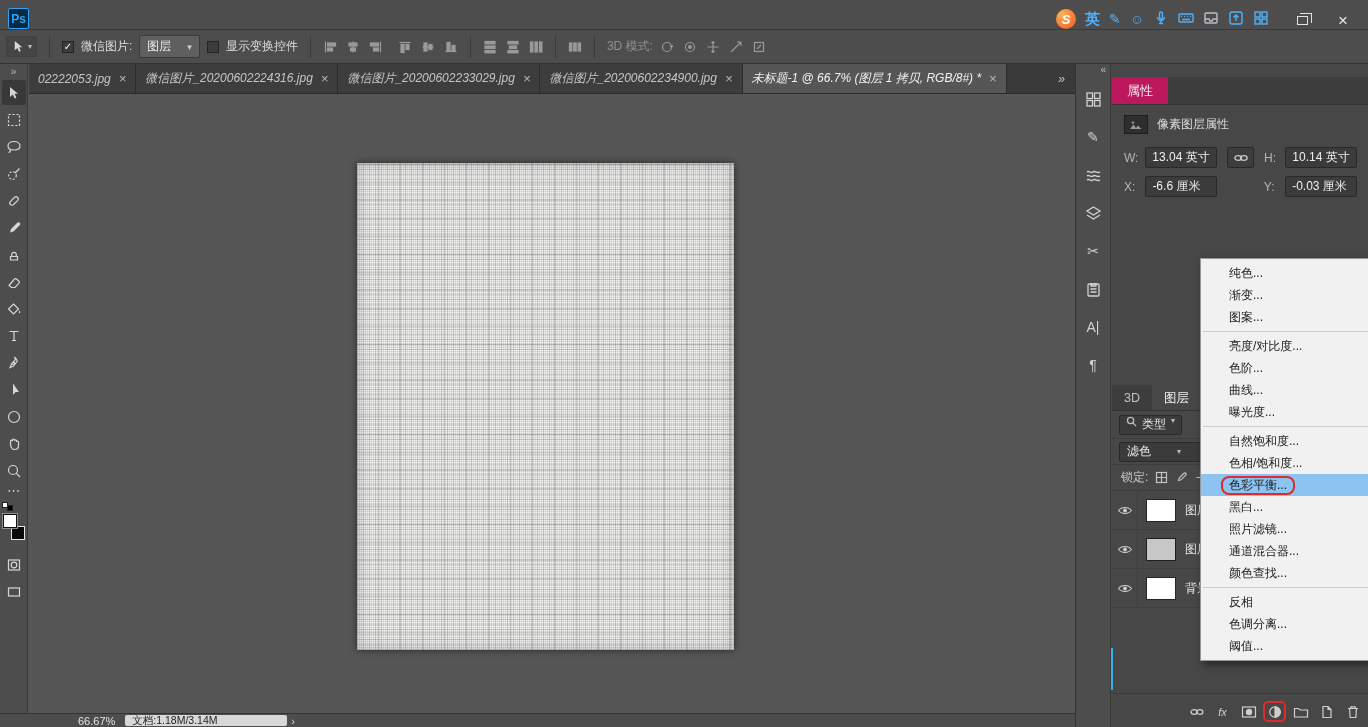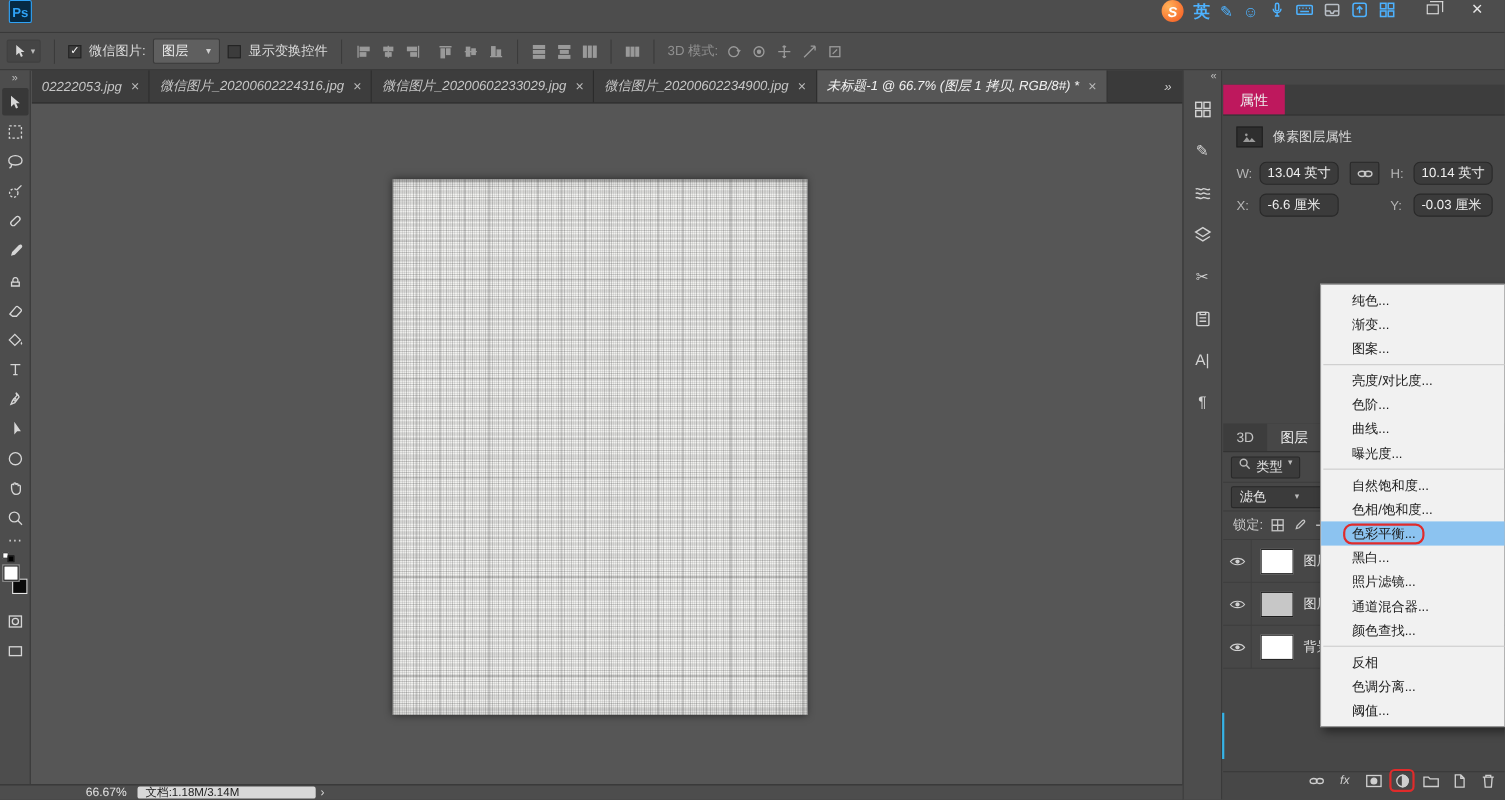--- a/index.html
+++ b/index.html
@@ -2,21 +2,21 @@
 <html><head>
 <meta charset="utf-8">
 <style>
   * { margin:0; padding:0; box-sizing:border-box; }
   body { background:#2b2b2b; font-family:"Liberation Sans","DejaVu Sans",sans-serif; }
   #app { position:relative; width:1368px; height:727px; background:#565656; overflow:hidden;
          color:#ddd; font-size:12px; user-select:none; }
 
   
   .titlebar { position:absolute; top:0; left:0; width:1368px; height:30px; background:#4d4d4d;
-              border-bottom:1px solid #393939; display:flex; align-items:flex-start; }
+              border-bottom:1px solid #393939; display:flex; align-items:flex-end; }
   .ps-logo { width:21px; height:21px; margin:0 14px 0 8px; background:#062a44; color:#2fa3f7;
              font-weight:bold; font-size:12px; display:flex; align-items:center; justify-content:center;
              border-radius:2px; border:1px solid #2fa3f7; }
   .menus { display:flex; gap:21px; color:#e6e6e6; font-size:12.5px; }
   .menus span { cursor:default; }
   .ime { margin-left:auto; display:flex; align-items:center; gap:9px; }
   .sogou-logo { width:20px; height:20px; border-radius:50%; color:#fff; font-weight:bold; font-style:italic;
                 background:radial-gradient(circle at 32% 30%, #ffb259, #f4551e); display:flex;
                 align-items:center; justify-content:center; font-size:13px; }
   .ime-lang { color:#4db2ff; font-weight:bold; font-size:15px; }
@@ -106,21 +106,21 @@
   .props-tab { background:#be185d; padding:0 15px; line-height:28px; color:#ececec; font-size:13px; }
   .props-body { padding:10px 12px 0 12px; }
   .props-kind { display:flex; align-items:center; gap:9px; margin-bottom:13px; color:#dcdcdc; }
   .props-kind .thumb-ic { width:24px; height:19px; background:#2e2e2e; border:1px solid #1e1e1e;
                           display:flex; align-items:center; justify-content:center; }
   .props-kind .thumb-ic svg { width:16px; height:12px; fill:#9a9a9a; }
   .prow { display:flex; align-items:center; margin-bottom:8px; gap:5px; }
   .plab { color:#b5b5b5; width:17px; }
   .pinput { background:#3b3b3b; border:1px solid #292929; border-radius:2px; height:21px; line-height:19px;
             padding:0 6px; color:#efefef; font-size:12px; }
-  .pw { width:74px;border-radius:6px; }
+  .pw { width:74px; }
   .linkbtn { width:28px; height:21px; background:#3d3d3d; border:1px solid #292929; border-radius:2px;
              display:flex; align-items:center; justify-content:center; margin:0 5px; }
   .linkbtn svg { width:16px; height:12px; fill:none; stroke:#c7c7c7; stroke-width:1.3; }
 
   
   .layers { position:absolute; left:0; top:321px; width:257px; height:342px; background:#474747; }
   .lay-tabs { height:26px; background:#3d3d3d; display:flex; border-bottom:1px solid #333; }
   .lay-tab { padding:0 12px; line-height:26px; color:#c2c2c2; font-size:12.5px; }
   .lay-tab.active { background:#474747; color:#f0f0f0; }
   .lay-filter { height:28px; display:flex; align-items:center; padding:0 7px; border-bottom:1px solid #3d3d3d; }
@@ -134,22 +134,22 @@
               border-bottom:1px solid #3d3d3d; }
   .lock-ic { width:13px; height:13px; }
   .lock-ic svg { width:13px; height:13px; fill:none; stroke:#c4c4c4; stroke-width:1.2; }
   .lrow { height:39px; display:flex; align-items:center; background:#474747; border-bottom:1px solid #3f3f3f; }
   .eyebox { width:26px; height:39px; display:flex; align-items:center; justify-content:center;
             border-right:1px solid #3f3f3f; }
   .eyebox svg { width:16px; height:11px; }
   .lthumb { width:30px; height:23px; border:1px solid #262626; margin-left:8px; background:#fff; }
   .lthumb.dark { filter:brightness(.78); }
   .lname { margin-left:9px; color:#e2e2e2; white-space:nowrap; }
-  .layers-bottom { position:absolute; left:0; bottom:0; width:257px; height:26px; border-top:1px solid #3a3a3a;
-                   display:flex; align-items:flex-start; justify-content:flex-end; gap:9px; padding:0 8px;
+  .layers-bottom { position:absolute; left:0; bottom:8px; width:257px; height:26px; border-top:1px solid #3a3a3a;
+                   display:flex; align-items:flex-end; justify-content:flex-end; gap:9px; padding:0 8px;
                    background:#474747; }
   .bic { width:17px; height:15px; display:flex; align-items:center; justify-content:center; color:#cfcfcf; }
   .bic svg { width:16px; height:14px; fill:none; stroke:#cfcfcf; stroke-width:1.2; }
   .bic .fx { font-size:11px; font-style:italic; color:#cfcfcf; }
   .red-box { outline:2px solid #e02b2b; outline-offset:1px; border-radius:2px; }
   .panel-scroll { position:absolute; left:35px; top:584px; width:2px; height:42px; background:#35b4e8; }
 
   
   .ctx { position:absolute; left:1200px; top:258px; width:200px; background:#f1f1f1;
          border:1px solid #979797; box-shadow:3px 4px 8px rgba(0,0,0,.45); padding:3px 0; z-index:60;

